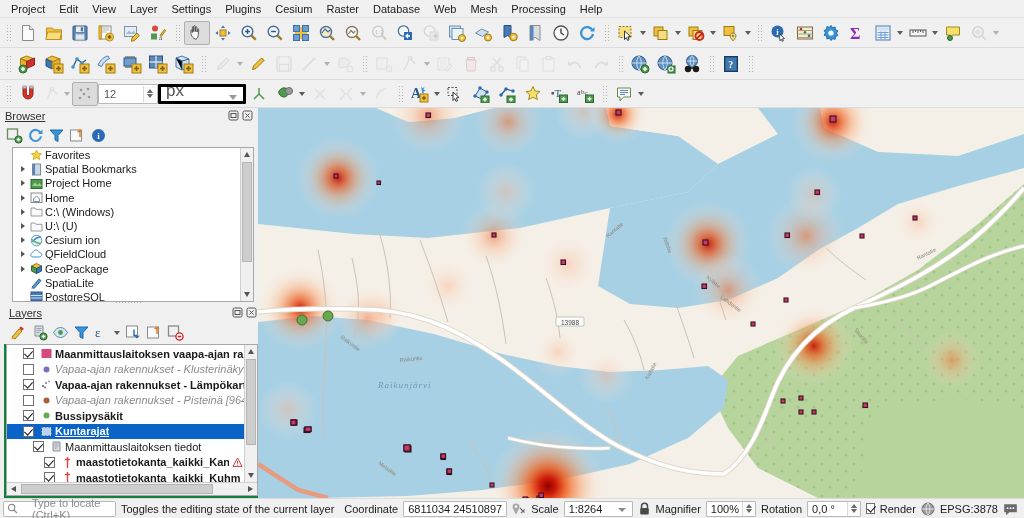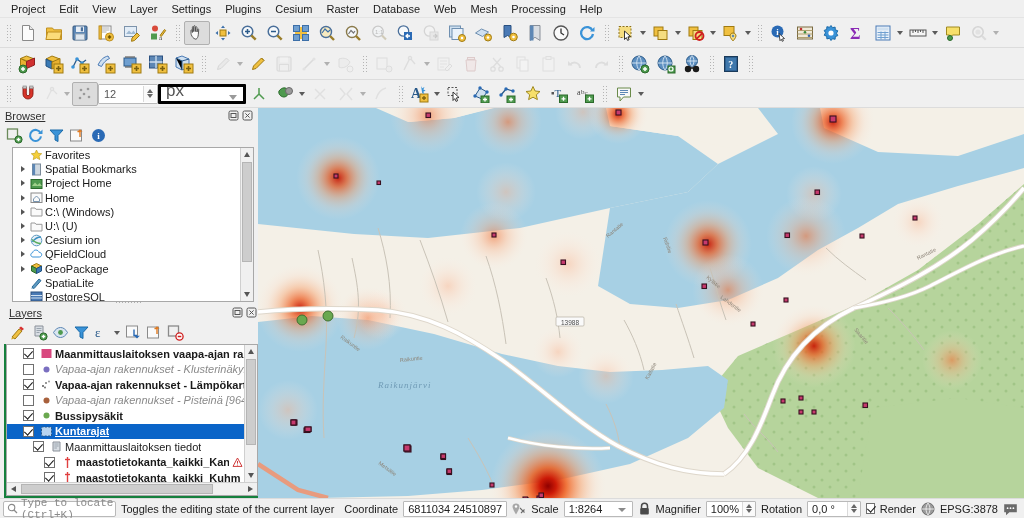--- a/index.html
+++ b/index.html
@@ -192,22 +192,22 @@
 
   
   #statusbar {
     position: absolute; left: 0; bottom: 0; width: 1024px; height: 20px;
     background: #f0f0f0; border-top: 1px solid #dcdcdc;
     display: flex; align-items: center; padding: 0 3px; gap: 5px;
     font-size: 11px;
   }
   .locator {
     width: 158px; height: 16px; background: #fff; border: 1px solid #b9b9b9;
-    display: flex; align-items: center; padding-left: 3px; gap: 3px;
-    color: #8a8a8a; border-radius: 2px; font-family: Liberation Mono, monospace;
+    display: flex; align-items: center; padding-left: 3px; gap: 14px;
+    color: #8a8a8a; border-radius: 2px;
   }
   .sb-msg { color: #202020; white-space: nowrap; }
   .sb-lbl { color: #202020; white-space: nowrap; }
   .sb-field {
     height: 16px; background: #fff; border: 1px solid #b9b9b9;
     display: flex; align-items: center; padding: 0 4px; color: #202020;
     white-space: nowrap; border-radius: 1px;
   }
   .sb-combo { position: relative; padding-right: 22px; }
   .sb-combo .cb-ar2 {

